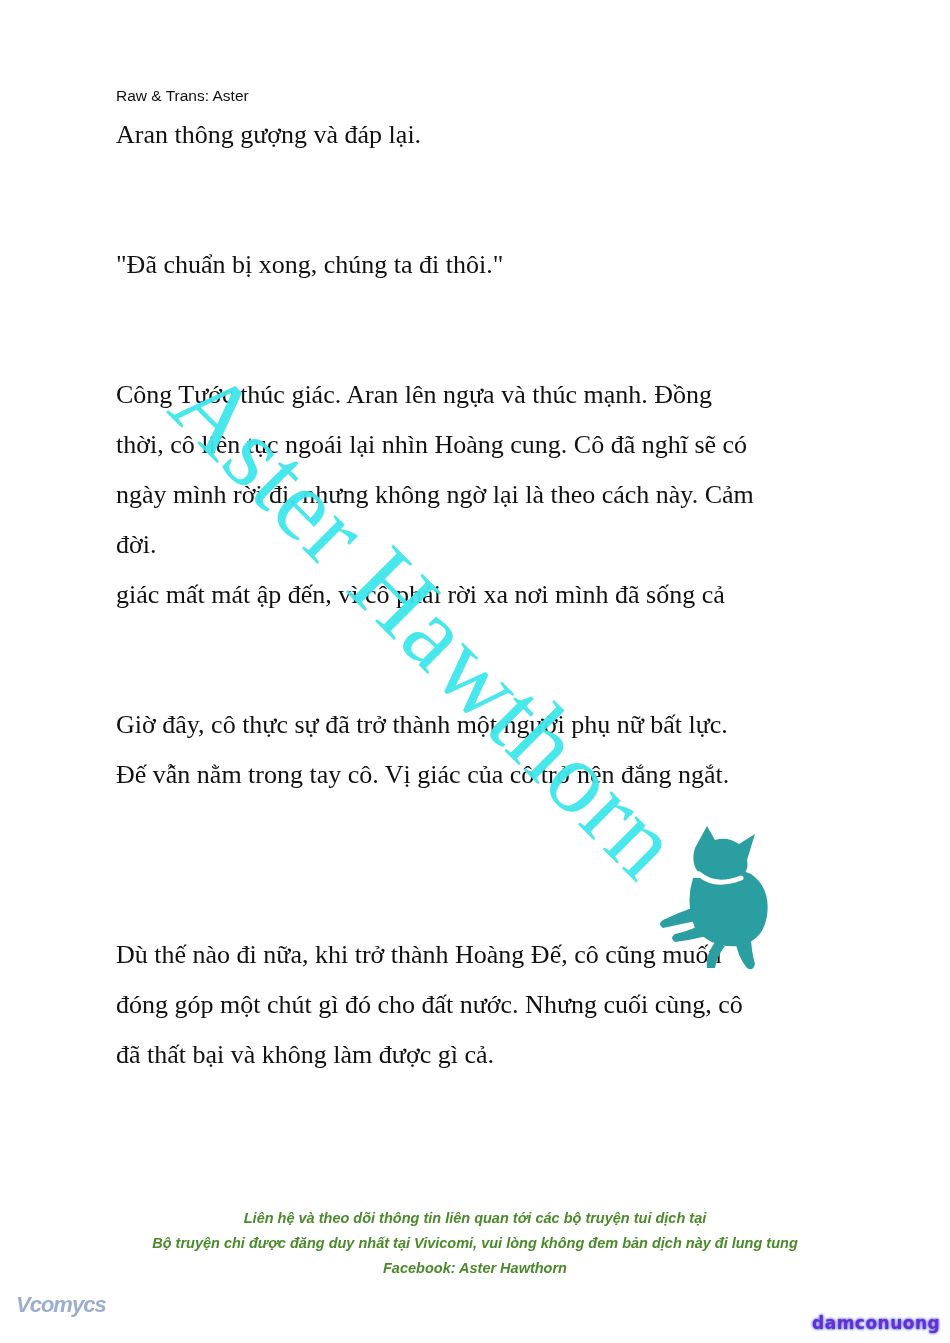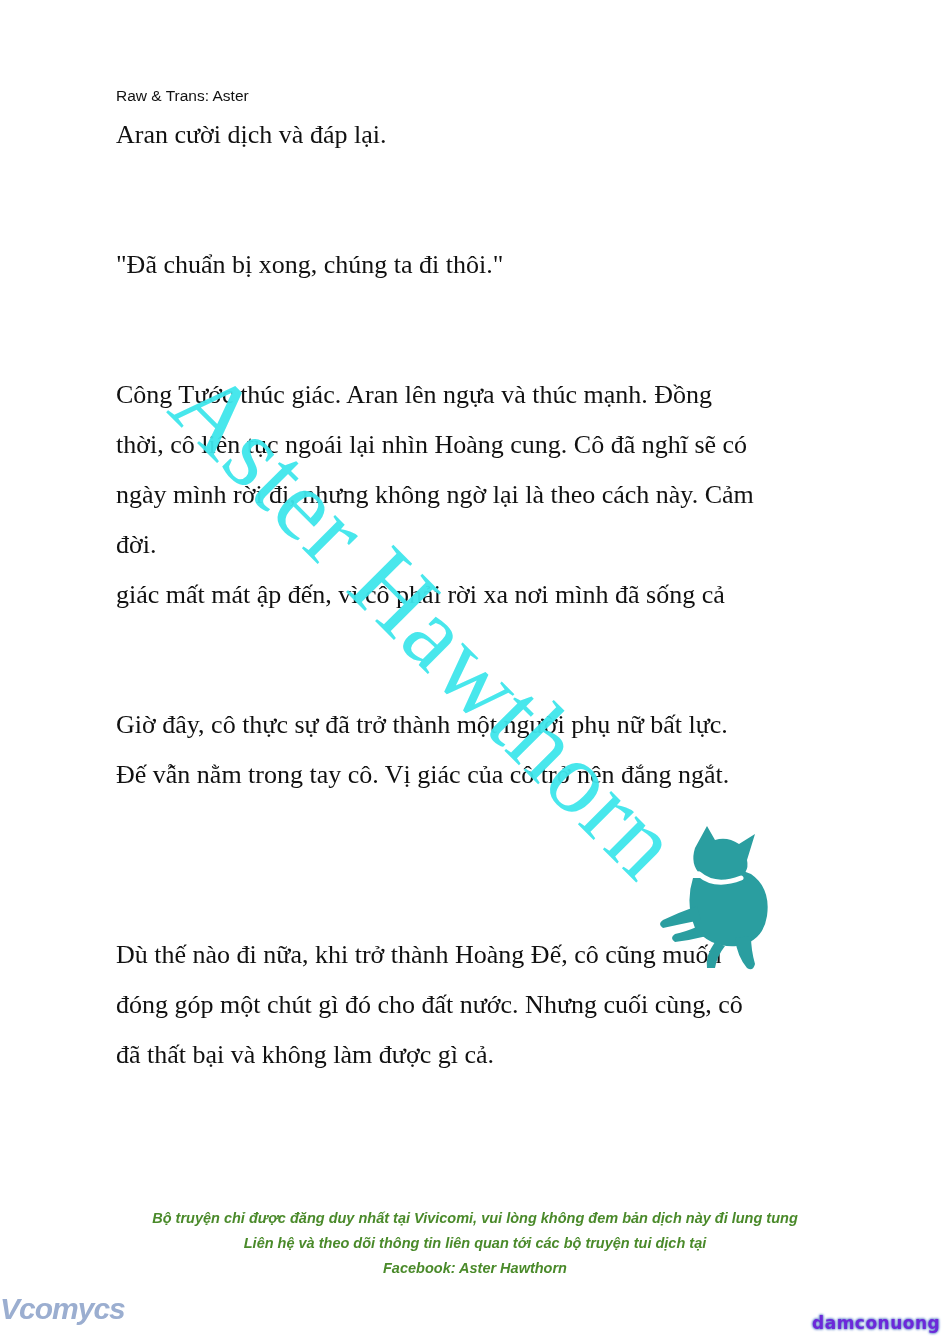--- a/index.html
+++ b/index.html
@@ -64,26 +64,26 @@
       font-style: italic;
       font-weight: bold;
       font-size: 14.5px;
       color: #4a8a2a;
       line-height: 25px;
       top: 1206px;
     }
     .footer-note span { display: block; }
     .logo-left {
       position: absolute;
-      left: 0;
+      left: 16px;
       top: 1292px;
       font-family: "Liberation Sans", sans-serif;
       font-style: italic;
       font-weight: bold;
-      font-size: 30px;
+      font-size: 22px;
       color: #8aa0c8;
       letter-spacing: -1px;
       opacity: 0.85;
     }
     .logo-right {
       position: absolute;
       left: 812px;
       top: 1313px;
       font-family: "DejaVu Sans", sans-serif;
       font-weight: bold;
@@ -93,21 +93,21 @@
       text-shadow: 0 0 3px #6f8fd0, 0 0 3px #6f8fd0, 0 0 2px #6f8fd0;
     }
   </style>
 </head>
 <body>
 
 <div class="textlayer">
   <div class="header">Raw &amp; Trans: Aster</div>
 
   <div class="para" style="top:110px">
-    <span class="line">Aran cười dịch và đáp lại.</span>
+    <span class="line">Aran thông gượng và đáp lại.</span>
   </div>
 
   <div class="para" style="top:240px">
     <span class="line">"Đã chuẩn bị xong, chúng ta đi thôi."</span>
   </div>
 
   <div class="para" style="top:370px">
     <span class="line">Công Tước thúc giác. Aran lên ngựa và thúc mạnh. Đồng</span>
     <span class="line">thời, cô liên tục ngoái lại nhìn Hoàng cung. Cô đã nghĩ sẽ có</span>
     <span class="line">ngày mình rời đi, nhưng không ngờ lại là theo cách này. Cảm</span>
@@ -120,22 +120,22 @@
     <span class="line">Đế vẫn nằm trong tay cô. Vị giác của cô trở nên đắng ngắt.</span>
   </div>
 
   <div class="para" style="top:930px">
     <span class="line">Dù thế nào đi nữa, khi trở thành Hoàng Đế, cô cũng muốn</span>
     <span class="line">đóng góp một chút gì đó cho đất nước. Nhưng cuối cùng, cô</span>
     <span class="line">đã thất bại và không làm được gì cả.</span>
   </div>
 
   <div class="footer-note">
+    <span>Liên hệ và theo dõi thông tin liên quan tới các bộ truyện tui dịch tại</span>
     <span>Bộ truyện chỉ được đăng duy nhất tại Vivicomi, vui lòng không đem bản dịch này đi lung tung</span>
-    <span>Liên hệ và theo dõi thông tin liên quan tới các bộ truyện tui dịch tại</span>
     <span>Facebook: Aster Hawthorn</span>
   </div>
 
   <div class="logo-left">Vcomycs</div>
   <div class="logo-right">damconuong</div>
 </div>
 
 <div class="watermark">Aster Hawthorn</div>
 
 <svg class="cat" viewBox="0 0 125 165" xmlns="http://www.w3.org/2000/svg">

